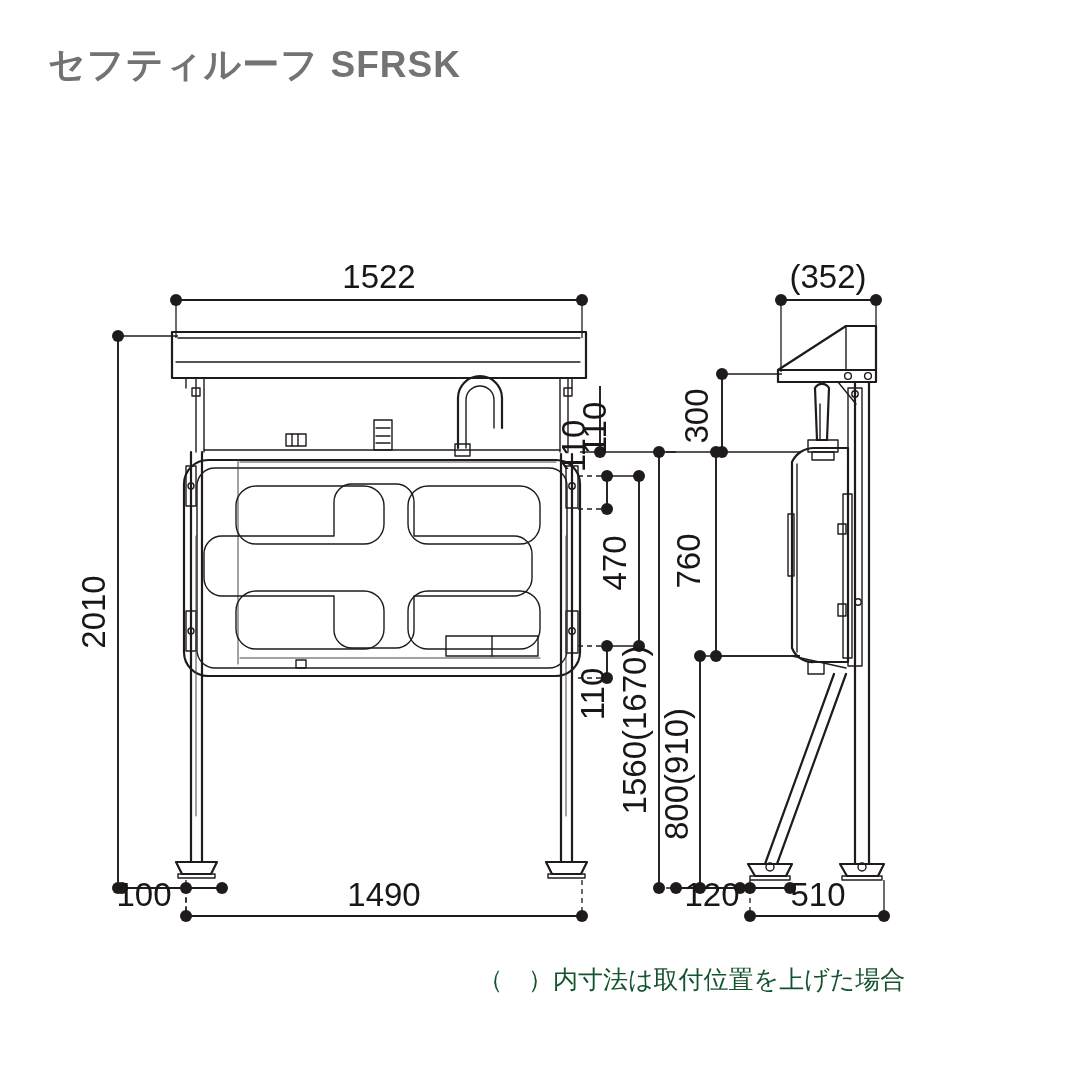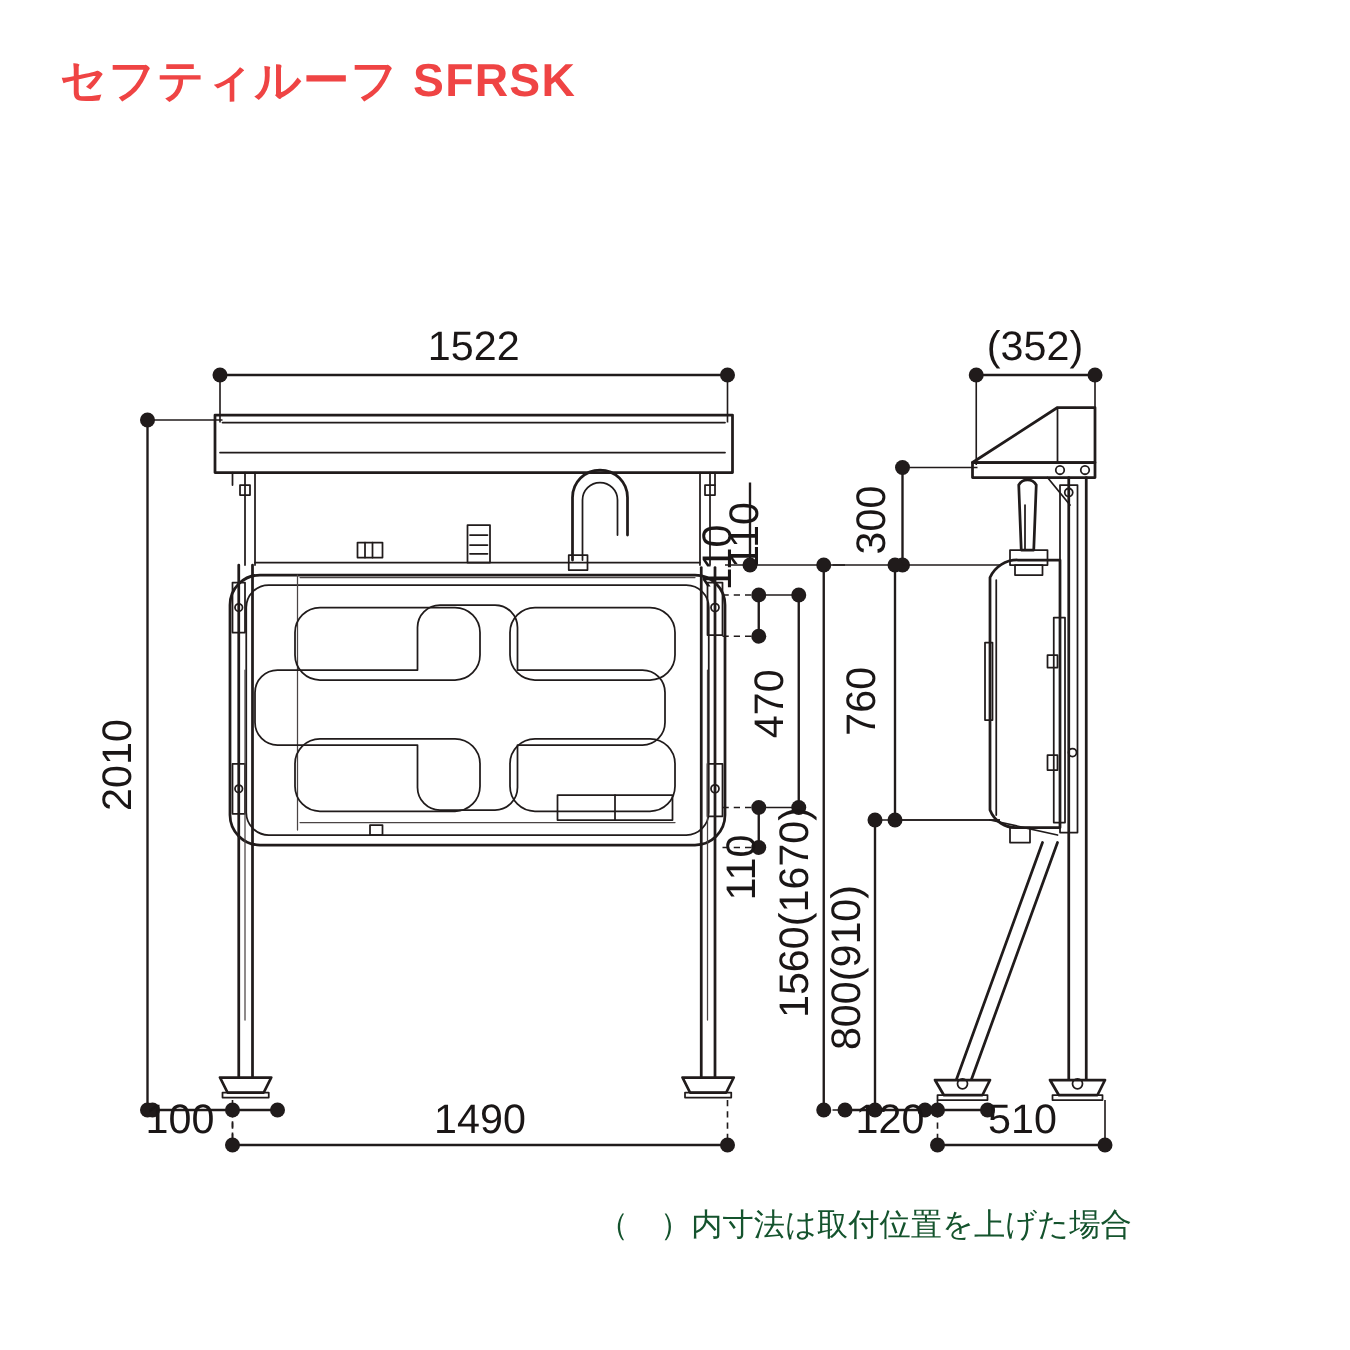--- a/index.html
+++ b/index.html
@@ -10,21 +10,21 @@
     color:#1a1616;
     overflow:hidden;
     position:relative;
   }
   #page-title{
     position:absolute;
     left:48px; top:40px;
     font-size:37px;
     font-weight:bold;
     letter-spacing:1px;
-    color:#ef4444;
+    color:#737373;
     white-space:nowrap;
   }
   #drawing-area{
     position:absolute;
     left:0; top:16px;
     width:916px;height:1080px;
   }
   #footnote{
     position:absolute;
     left:478px; top:963px;

